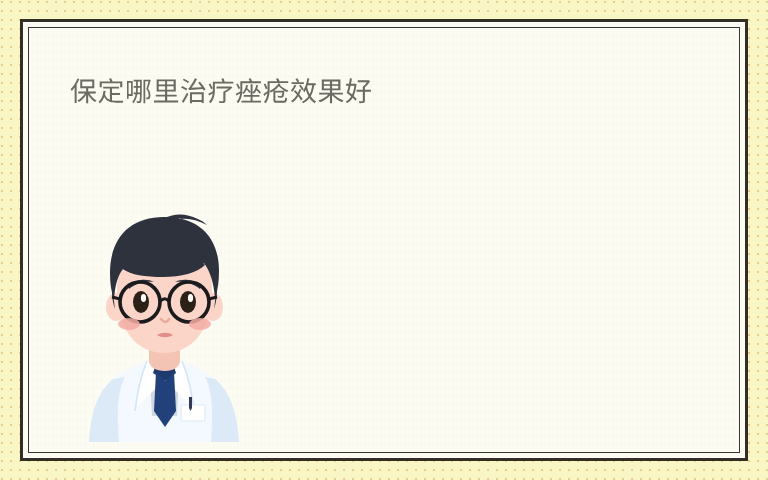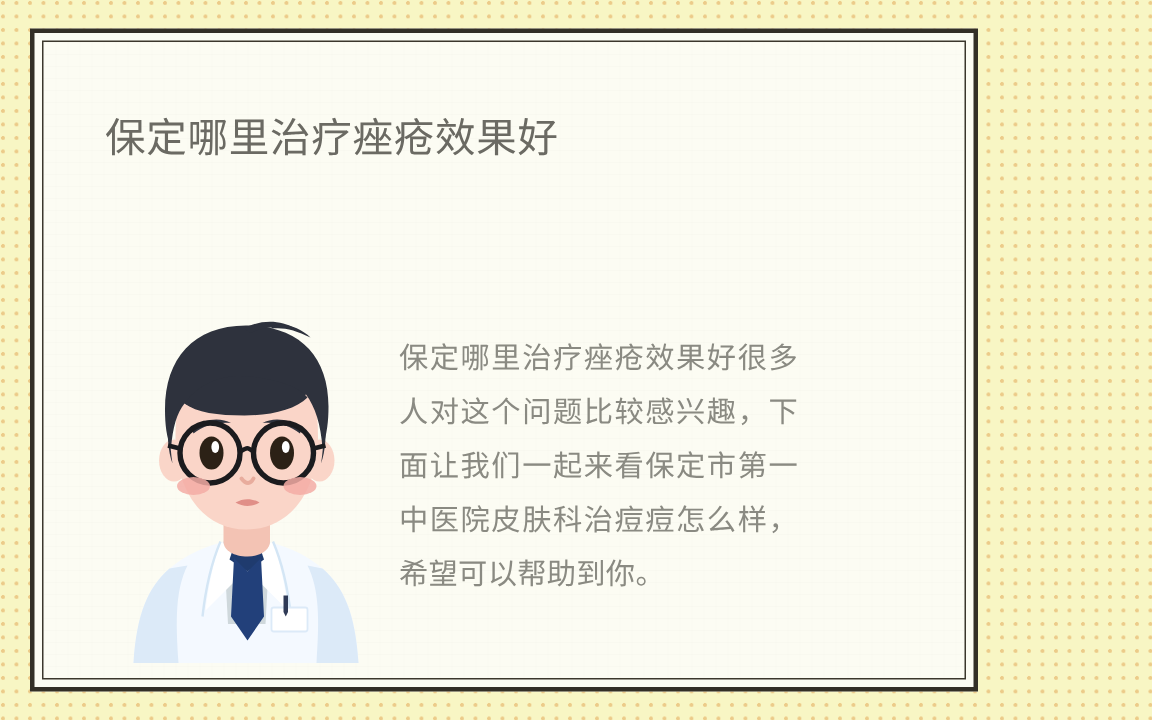--- a/index.html
+++ b/index.html
@@ -25,21 +25,21 @@
       radial-gradient(circle at 2px 2px, rgba(226,168,90,0.55) 1.1px, rgba(226,168,90,0) 1.5px);
     background-size: 9px 9px;
     background-position: 0 0;
   }
 
   
   #frame-outer {
     position: absolute;
     left: 20px;
     top: 19px;
-    width: 632px;
+    width: 728px;
     height: 442px;
     box-sizing: border-box;
     border: 3px solid #332f26;
     background: #fcfcf3;
     text-decoration: underline;
   }
   #frame-inner {
     position: absolute;
     left: 5px;
     top: 5px;
@@ -210,18 +210,17 @@
               <ellipse cx="52" cy="113" rx="11" ry="6" fill="#f3aba5" opacity="0.85"></ellipse>
               <ellipse cx="123" cy="113" rx="11" ry="6" fill="#f3aba5" opacity="0.85"></ellipse>
 
               <path d="M84 108 C 87 112 90 112 92 108" fill="none" stroke="#e8ac9d" stroke-width="2.6" stroke-linecap="round"></path>
 
               <path d="M80 124 C 85 121 91 121 96 124 C 91 127 85 127 80 124 Z" fill="#e08f88"></path>
             </g>
           </svg>
         </div>
 
-        <p id="article-body">保定哪里治疗痤疮效果好很多人对这个问题比较感兴趣，下面让我们一起来看保定市第一中医院皮肤科治痘痘怎么样，希望可以帮助到你。</p>
 
       </div>
     </div>
   </div>
 </div>
 
 </body></html>

